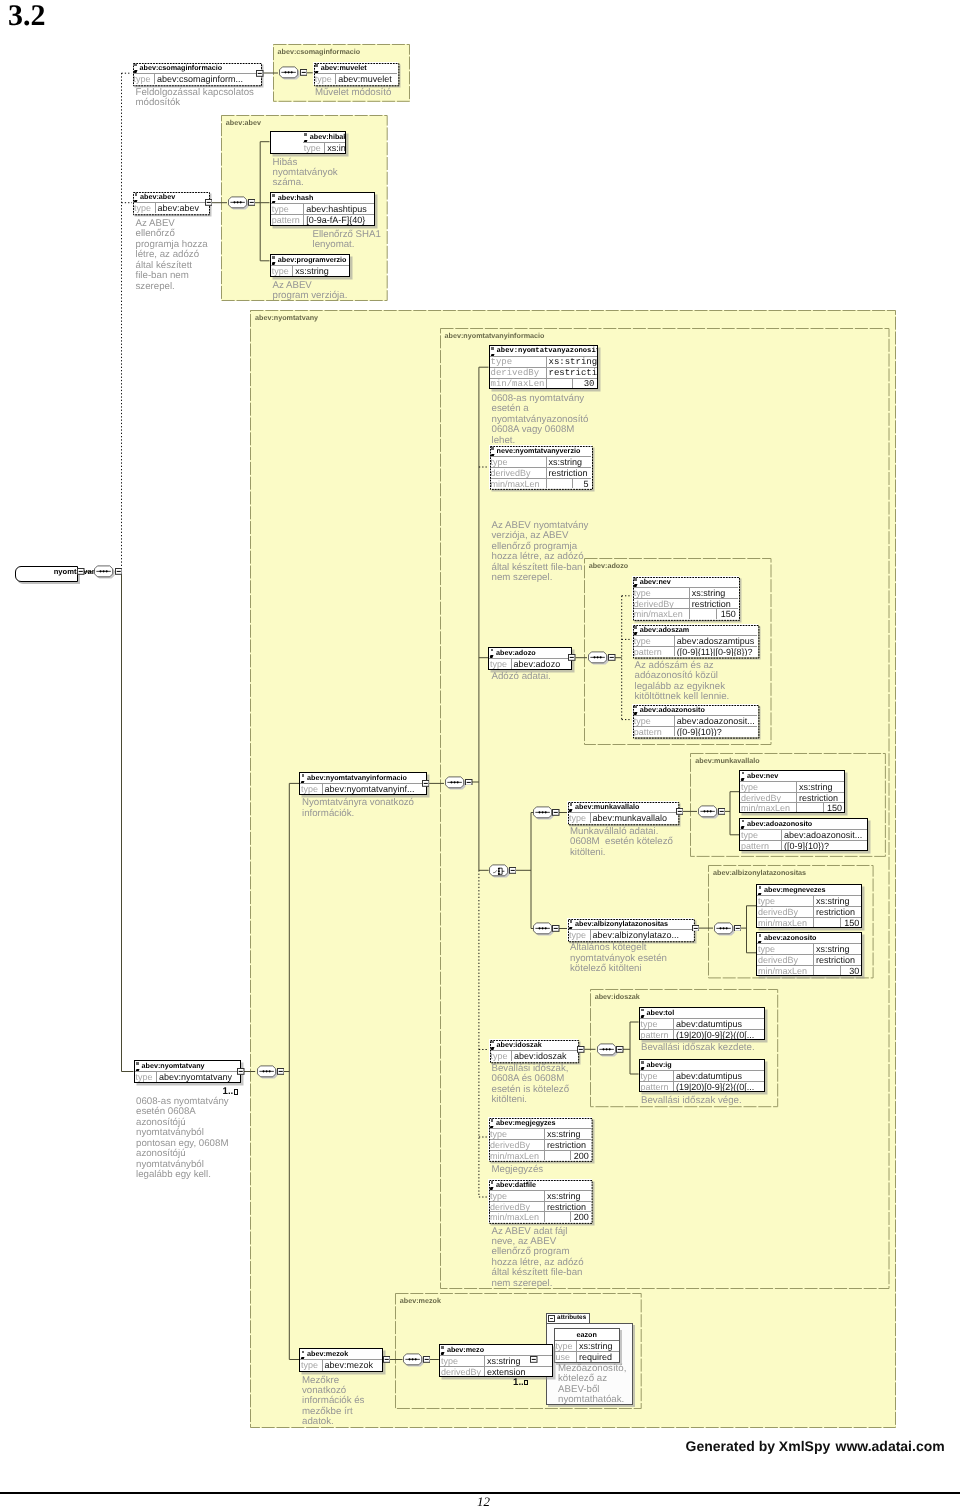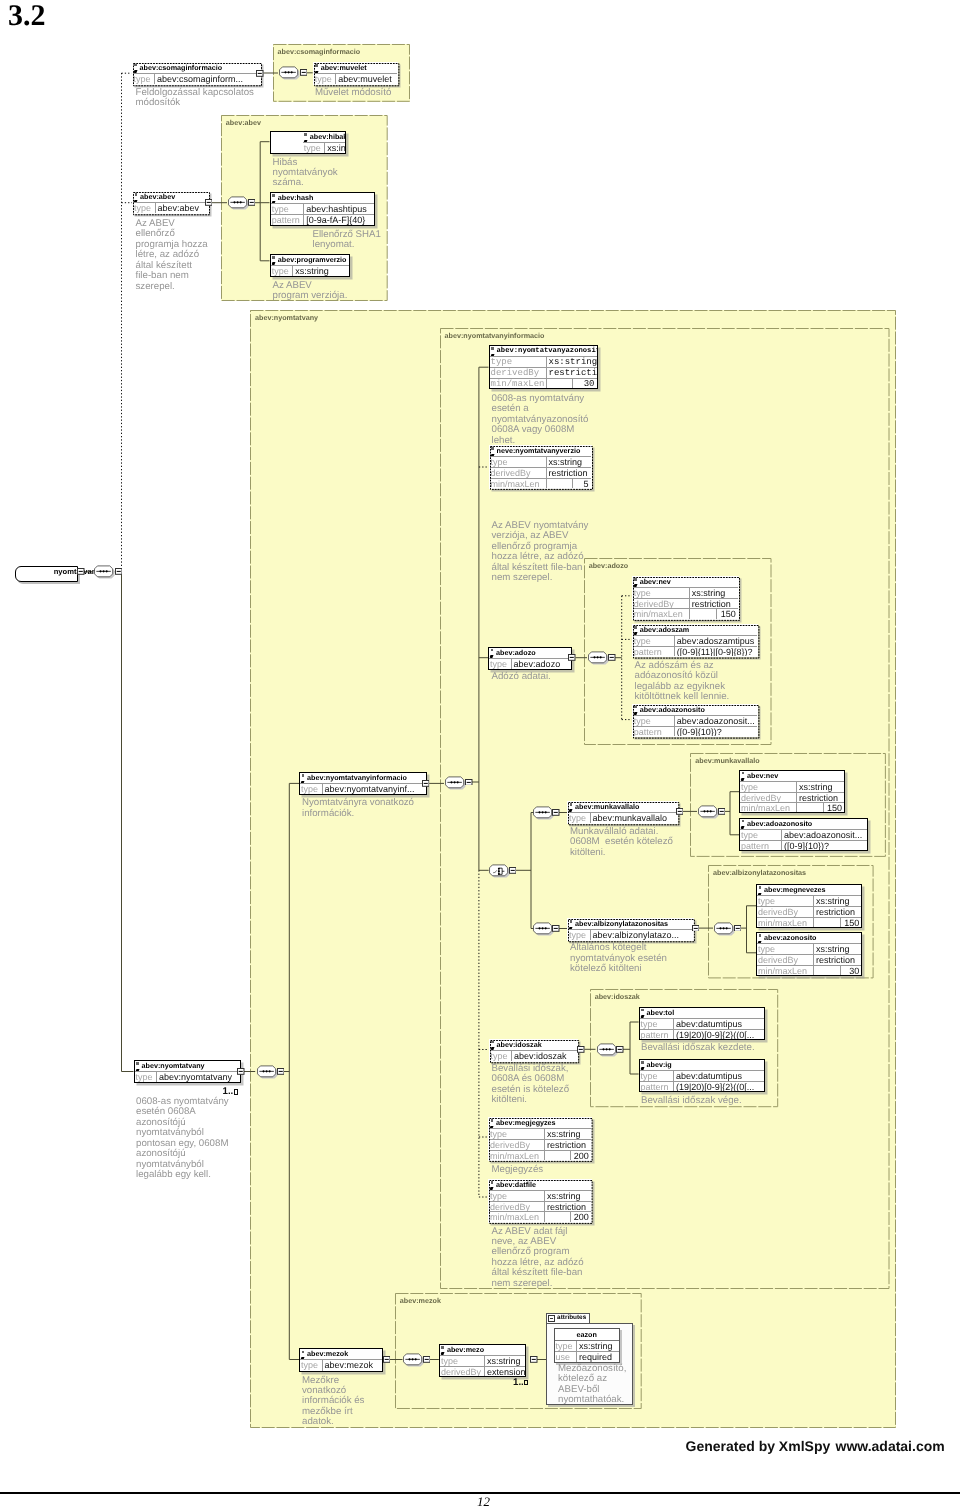--- a/index.html
+++ b/index.html
@@ -530,21 +530,21 @@
       </div>
       <div class="elbox req" style="left: 299px; top: 1348.4px; width: 84px; z-index: 124;">
         <div class="elhdr">abev:mezok</div>
         <div class="elrows">
           <div class="elrow">
             <div class="k" style="width: 22.5px;">type</div>
             <div class="v">abev:mezok</div>
           </div>
         </div>
       </div>
-      <div class="elbox req" style="left: 438.9px; top: 1343.7px; width: 87px; z-index: 125;">
+      <div class="elbox req" style="left: 438.9px; top: 1343.7px; width: 114px; z-index: 125;">
         <div class="elhdr">abev:mezo</div>
         <div class="elrows">
           <div class="elrow">
             <div class="k" style="width: 45px;">type</div>
             <div class="v">xs:string</div>
           </div>
           <div class="elrow">
             <div class="k" style="width: 45px;">derivedBy</div>
             <div class="v">extension</div>
           </div>

